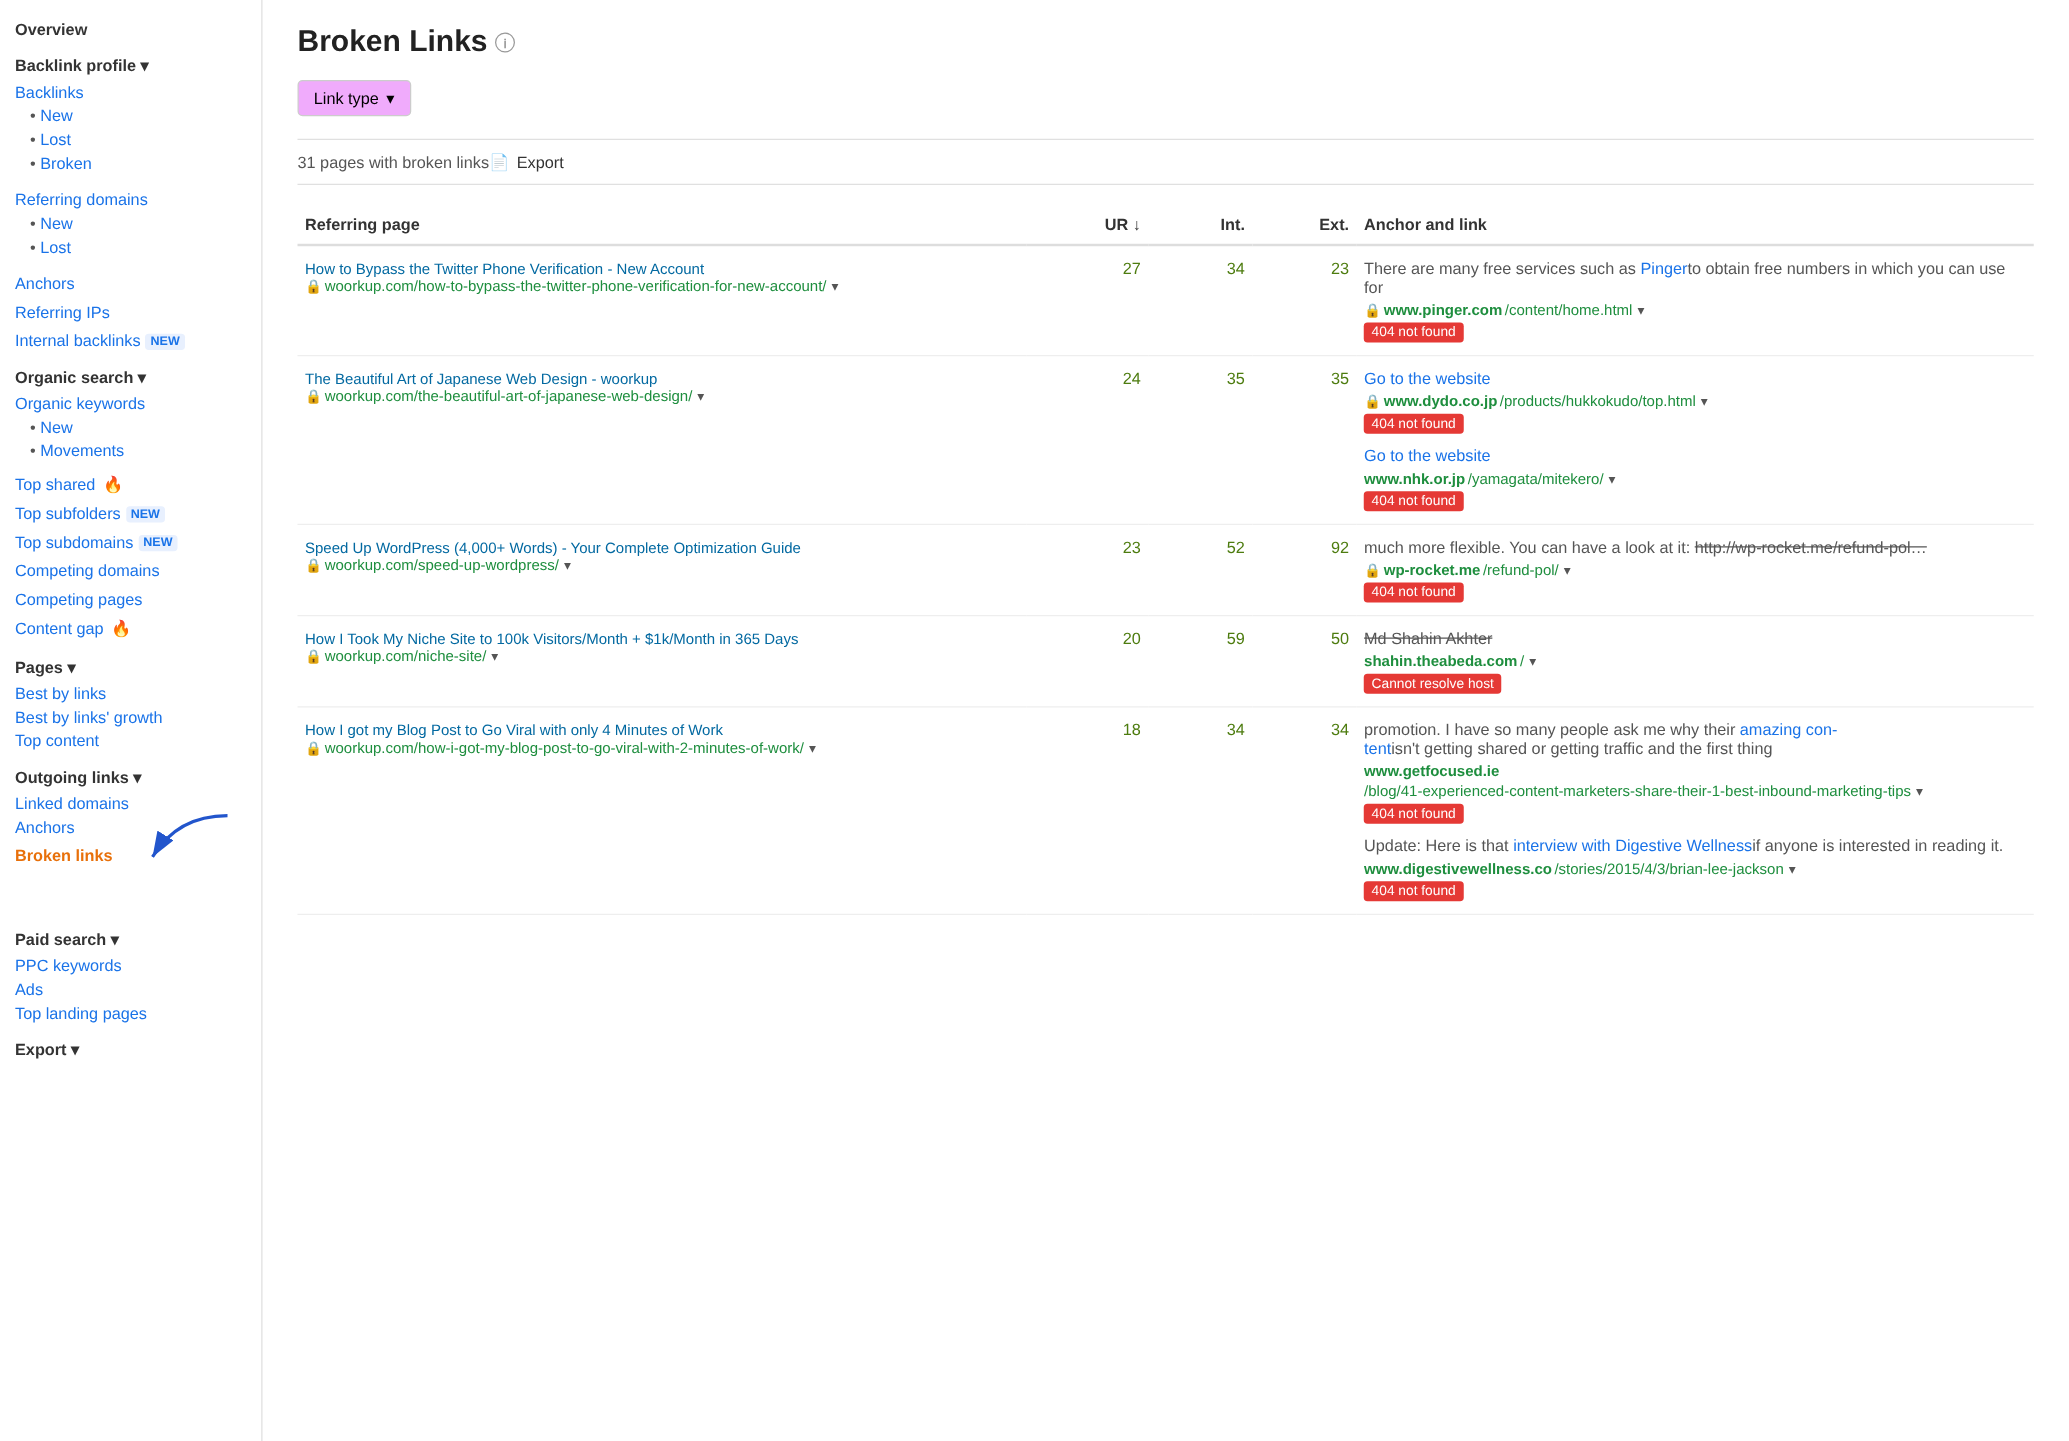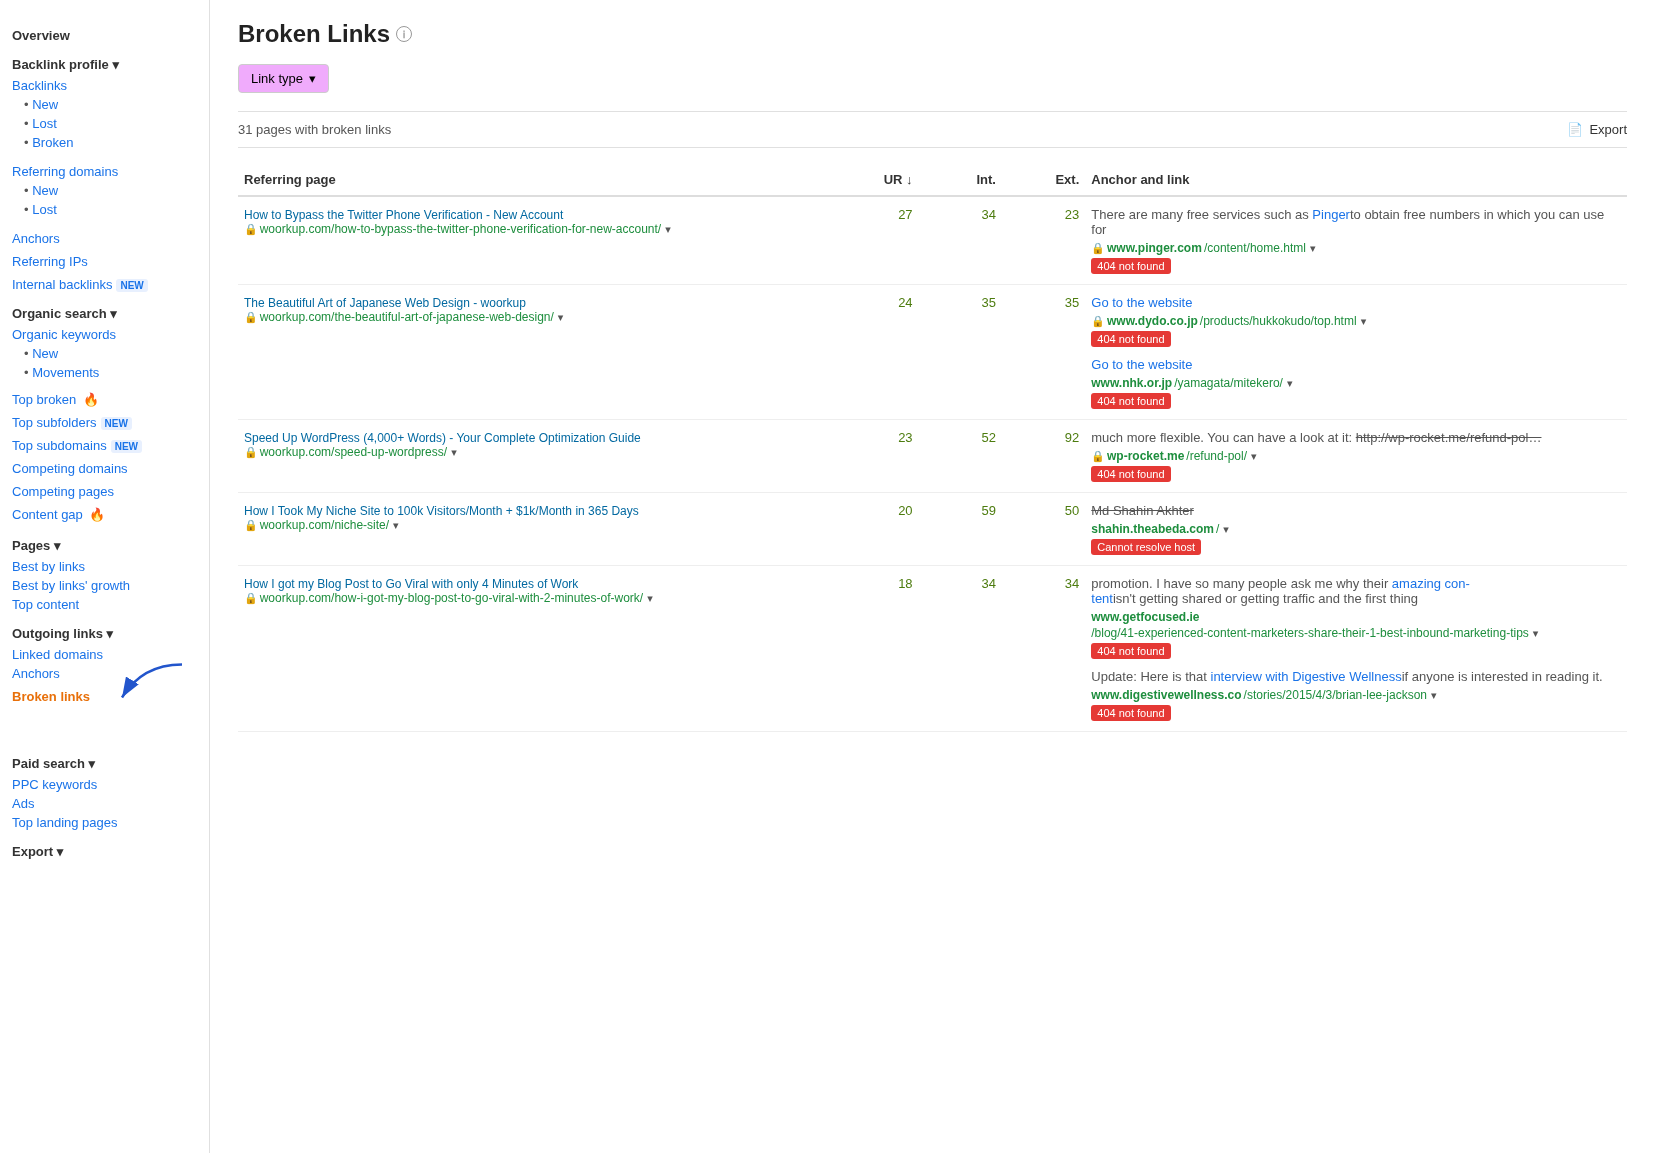--- a/index.html
+++ b/index.html
@@ -15,21 +15,21 @@
       overflow-y: auto;
       height: 100vh;
     }
     .sidebar-section-title {
       font-weight: 700;
       color: #333;
       margin-top: 14px;
       margin-bottom: 4px;
       font-size: 13px;
     }
-    .sidebar-section-title:first-child { margin-top: 12px; }
+    .sidebar-section-title:first-child { margin-top: 0; }
     .sidebar-link {
       display: block;
       color: #1a73e8;
       text-decoration: none;
       padding: 2px 0;
       cursor: pointer;
     }
     .sidebar-link.active { color: #e8700a; font-weight: 600; }
     .sidebar-sub-link {
       display: block;
@@ -106,21 +106,21 @@
       cursor: pointer;
       font-size: 13px;
       display: inline-flex;
       align-items: center;
       gap: 6px;
     }
 
     .summary-bar {
       display: flex;
       align-items: center;
-      justify-content: space-between;
+      justify-content: flex-start;
       padding: 10px 0;
       border-top: 1px solid #e0e0e0;
       border-bottom: 1px solid #e0e0e0;
       margin-bottom: 16px;
       color: #555;
       font-size: 13px;
     }
     .export-btn {
       display: inline-flex;
       align-items: center;
@@ -224,21 +224,21 @@
     </a>
   </div>
 
   <div class="sidebar-section-title" style="margin-top:12px;">Organic search ▾</div>
   <a class="sidebar-link">Organic keywords</a>
   <a class="sidebar-sub-link">New</a>
   <a class="sidebar-sub-link">Movements</a>
 
   <div style="margin-top:8px;">
     <a class="sidebar-link">
-      <span>Top broken</span> <span class="fire-icon">🔥</span>
+      <span>Top shared</span> <span class="fire-icon">🔥</span>
     </a>
   </div>
   <div style="margin-top:4px;">
     <a class="sidebar-link">
       <span>Top subfolders</span><span class="badge-new">NEW</span>
     </a>
   </div>
   <div style="margin-top:4px;">
     <a class="sidebar-link">
       <span>Top subdomains</span><span class="badge-new">NEW</span>

